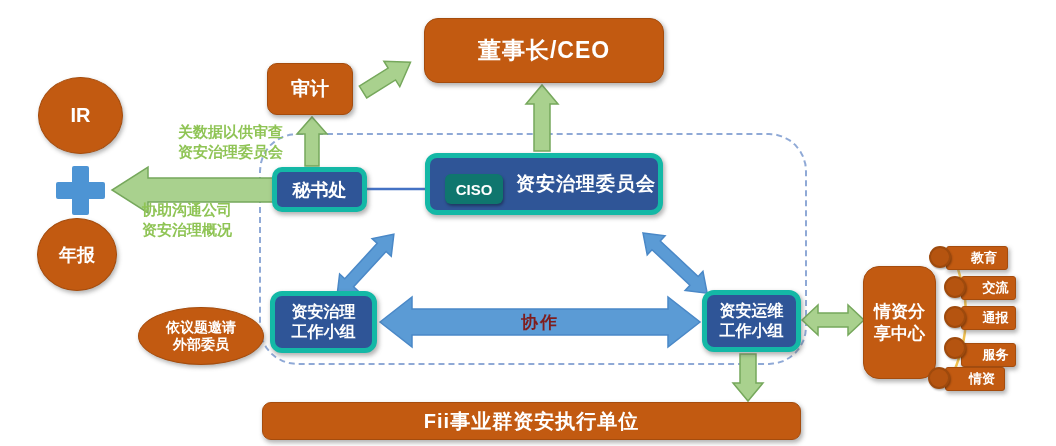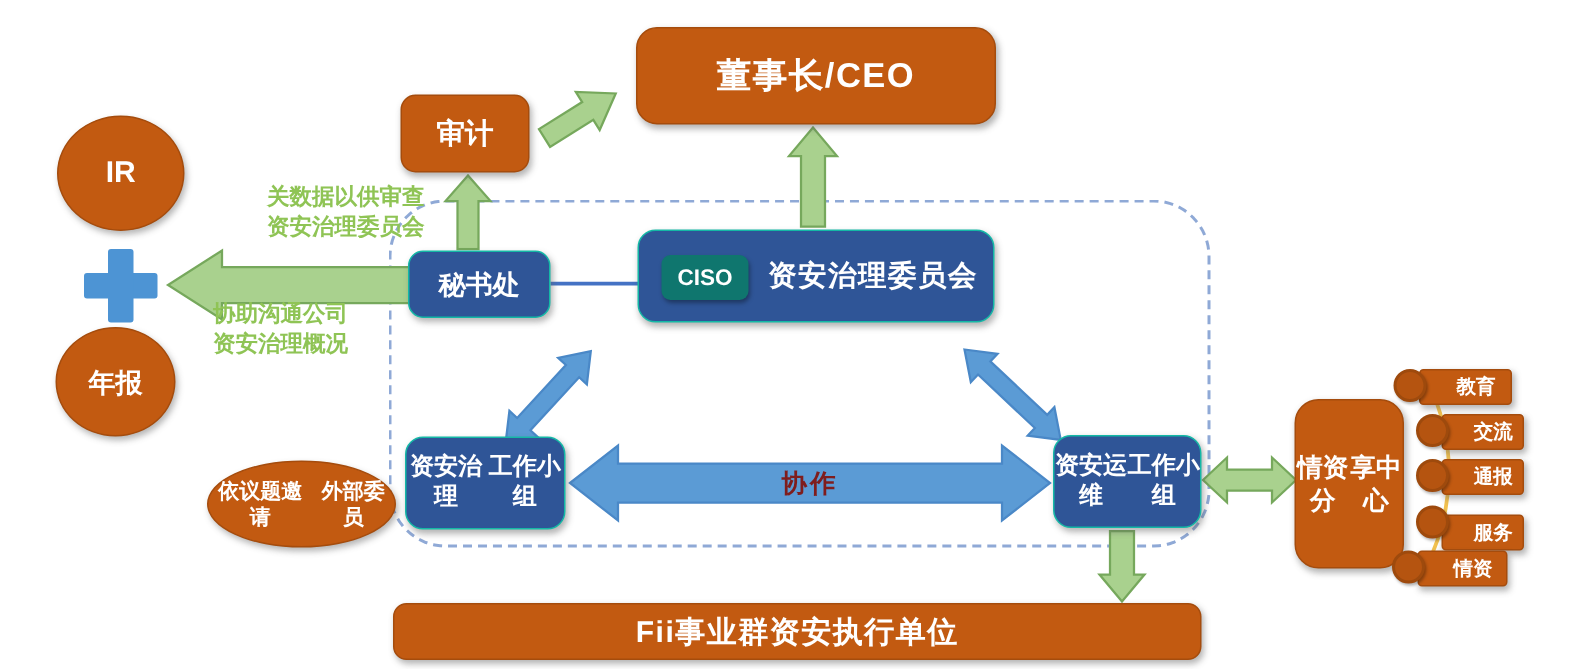--- a/index.html
+++ b/index.html
@@ -1,24 +1,24 @@
 <!DOCTYPE html>
 <html><head>
 <meta charset="utf-8">
 <style>
   html,body{margin:0;padding:0;background:#ffffff;}
   body{width:1056px;height:446px;position:relative;overflow:hidden;
        font-family:"Liberation Sans","DejaVu Sans",sans-serif;}
   .abs{position:absolute;box-sizing:border-box;}
   .orange{background:#c25a11;border:1px solid #a54c0d;color:#fff;
           box-shadow:1.5px 2.5px 4px rgba(90,90,90,.45);}
-  .blue{background:#2f5597;border:1px solid #14b8a6;color:#fff;
+  .blue{background:#2f5597;border:5px solid #14b8a6;color:#fff;
         box-shadow:1.5px 2.5px 4px rgba(90,90,90,.45);}
   .center-flex{display:flex;align-items:center;justify-content:center;text-align:center;}
-  .col{flex-direction:row;line-height:1.25;}
+  .col{flex-direction:column;line-height:1.25;}
   .bold{font-weight:bold;}
   
   .circle{border-radius:50%;}
   
   #dashed-rect{left:259px;top:133px;width:548px;height:232px;
     border:2px dashed #8fa9d6;border-radius:38px;z-index:1;}
   
   #arrow-layer{left:0;top:0;width:1056px;height:446px;z-index:2;pointer-events:none;}
   
   #ir-circle{left:38px;top:77px;width:85px;height:77px;font-size:20px;z-index:3;}

